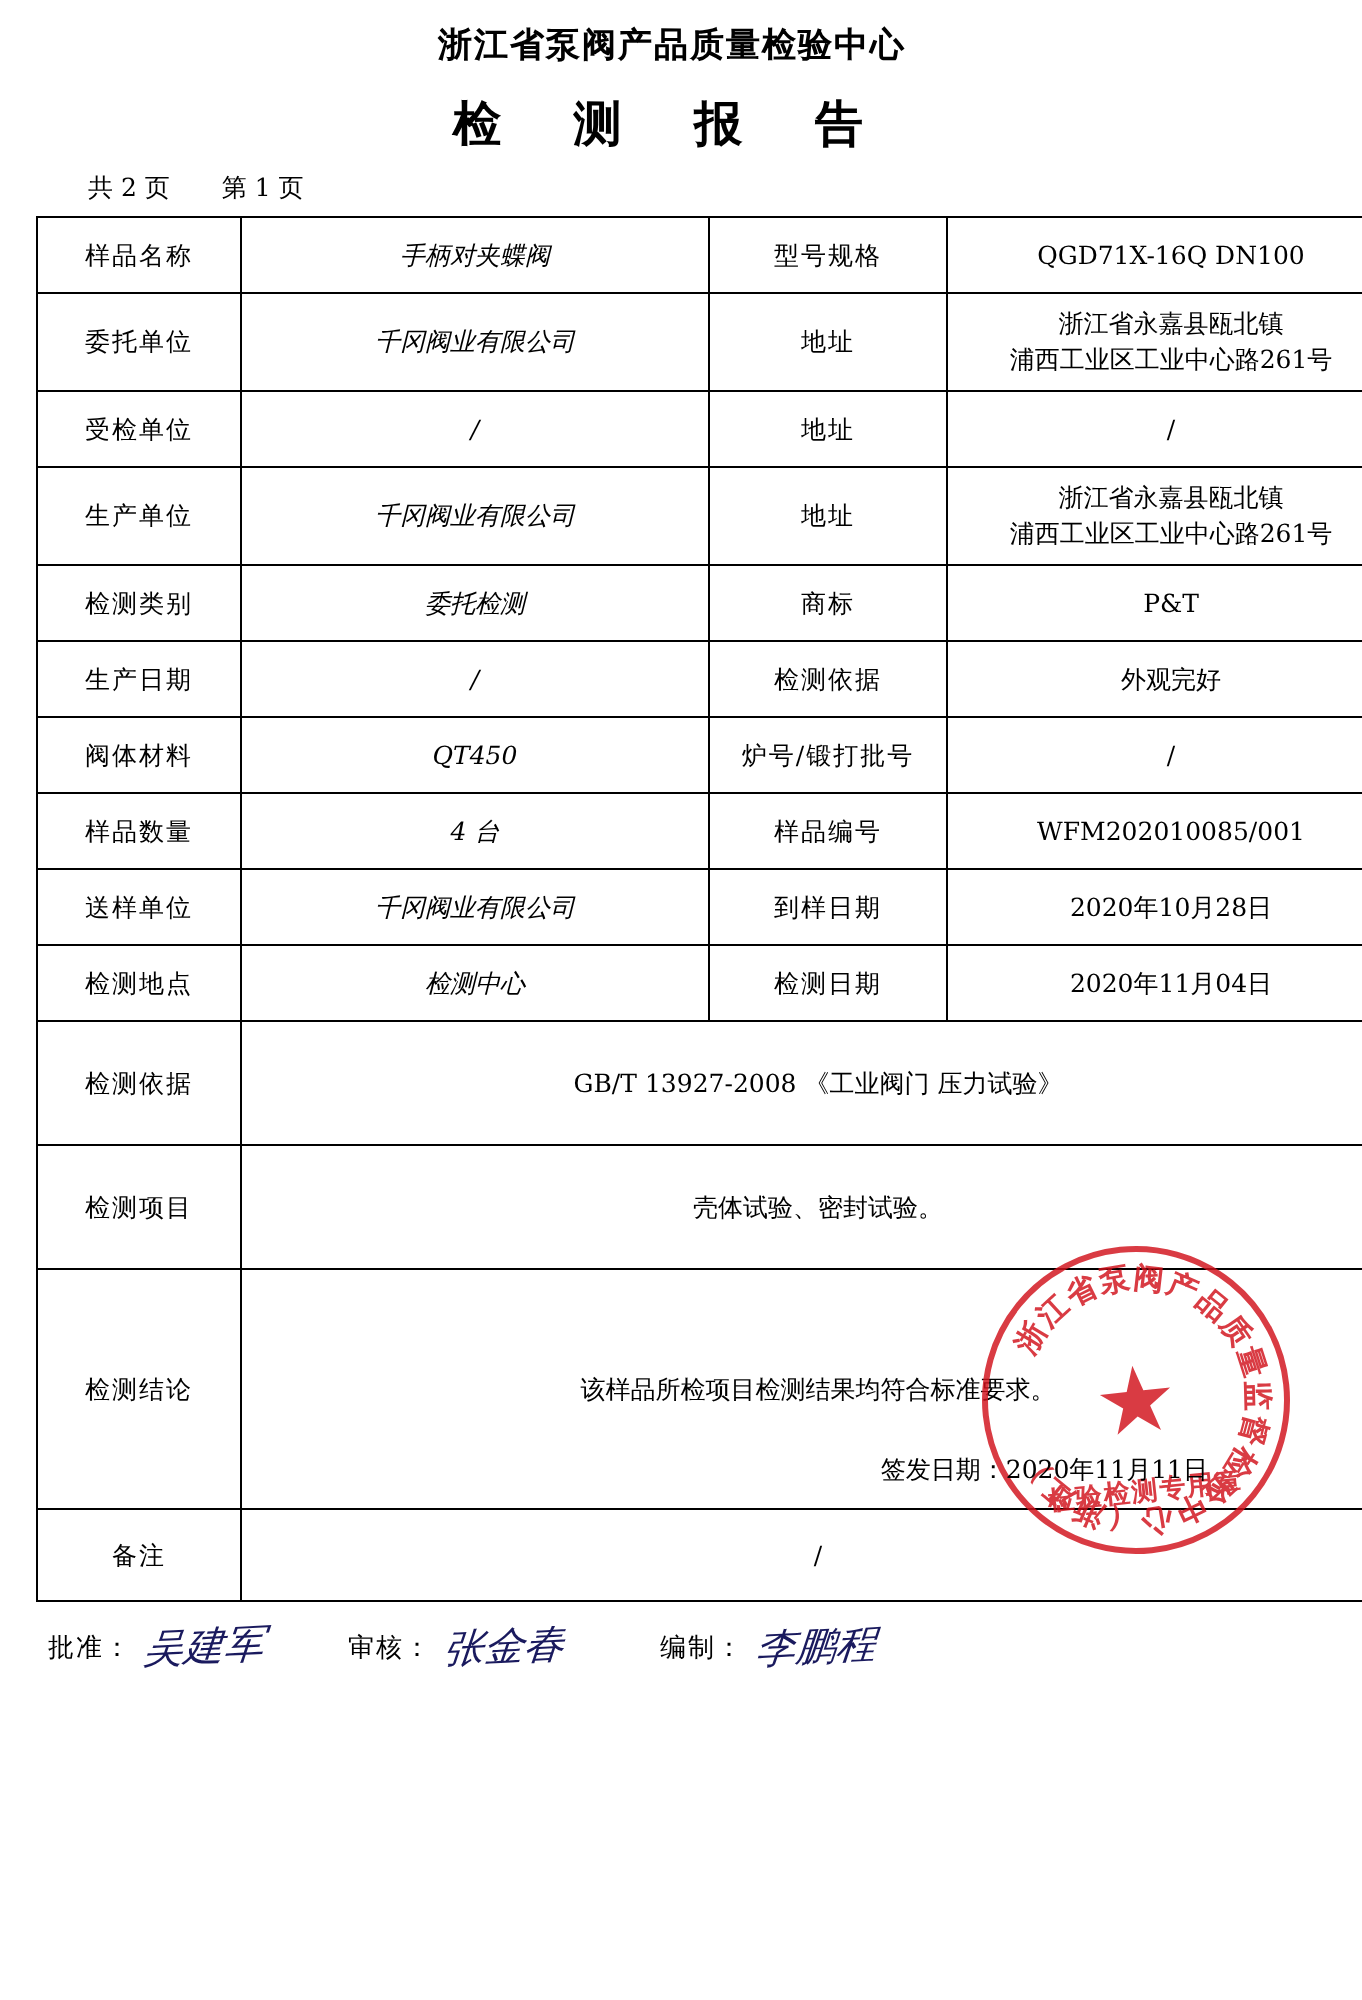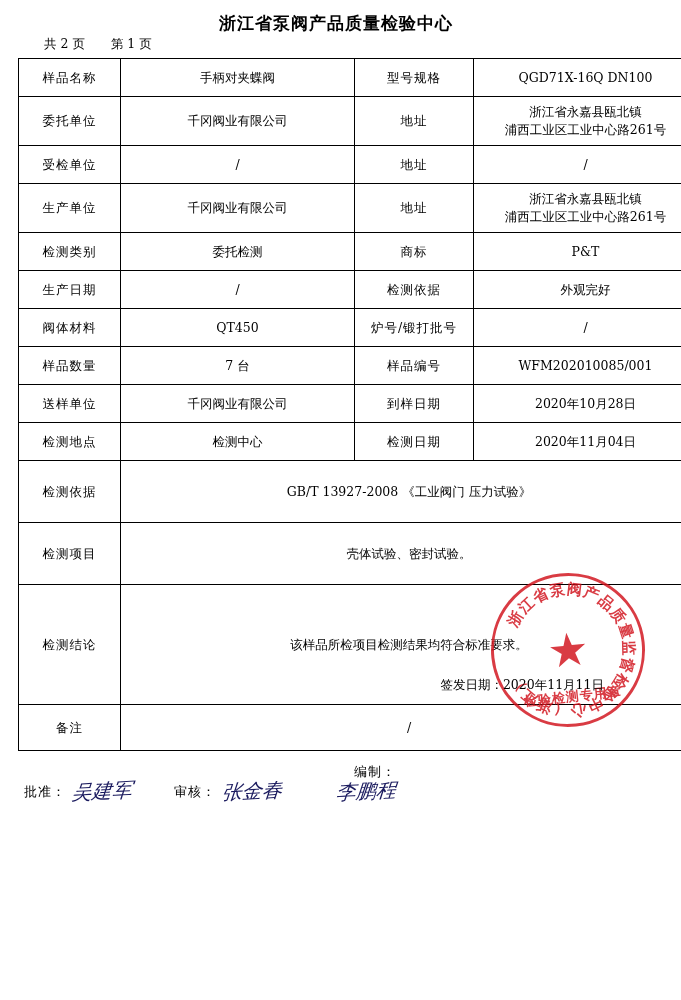--- a/index.html
+++ b/index.html
@@ -64,21 +64,21 @@
     text-align: center;
     vertical-align: middle;
     padding: 6px 4px;
     line-height: 18px;
   }
   td.lbl {
     width: 93px;
     letter-spacing: 1px;
     margin-top: 24px;
   }
-  td.v1 { width: 225px; }
+  td.v1 { width: 225px; font-style: italic; }
   td.lbl2 { width: 110px; letter-spacing: 1px; }
   td.v2 { width: 215px; }
   .rowh { height: 38px; }
   .rowh2 { height: 46px; }
   .leftalign { text-align: left; padding-left: 10px; }
   .tall-proj { height: 62px; }
   .tall-concl { height: 120px; }
   .tall-note { height: 46px; }
   .concl-cell {
     position: relative;
@@ -154,29 +154,30 @@
     font-size: 20px;
     font-style: italic;
     color: #1a1a5e;
     margin-left: 6px;
     transform: skewX(-8deg) rotate(-3deg);
     display: inline-block;
     line-height: 20px;
     white-space: nowrap;
   }
   .sp1 { margin-left: 42px; }
-  .sp2 { margin-left: 48px; flex-direction: column; }
+  .sp2 { margin-left: 48px; }
   .two-line { line-height: 17px; }
 </style>
 </head>
 <body>
 
 <div class="page">
 
   <div class="hdr">浙江省泵阀产品质量检验中心</div>
+  <div class="title">检 测 报 告</div>
 
   <div class="subline">
     <div class="right">
       <span>共 2 页</span>
       <span>第 1 页</span>
     </div>
   </div>
 
   <table class="main">
     <tbody>
@@ -223,21 +224,21 @@
       <td class="v2">外观完好</td>
     </tr>
     <tr class="rowh">
       <td class="lbl">阀体材料</td>
       <td class="v1">QT450</td>
       <td class="lbl2">炉号/锻打批号</td>
       <td class="v2">/</td>
     </tr>
     <tr class="rowh">
       <td class="lbl">样品数量</td>
-      <td class="v1">7 台</td>
+      <td class="v1">4 台</td>
       <td class="lbl2">样品编号</td>
       <td class="v2">WFM202010085/001</td>
     </tr>
     <tr class="rowh">
       <td class="lbl">送样单位</td>
       <td class="v1">千冈阀业有限公司</td>
       <td class="lbl2">到样日期</td>
       <td class="v2">2020年10月28日</td>
     </tr>
     <tr class="rowh">

